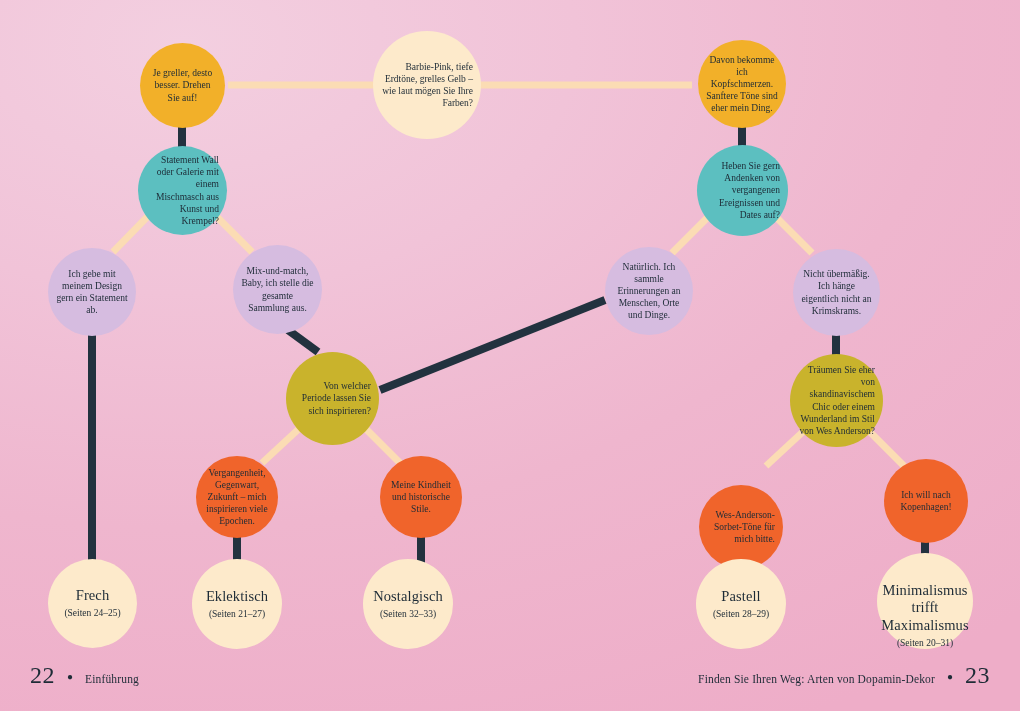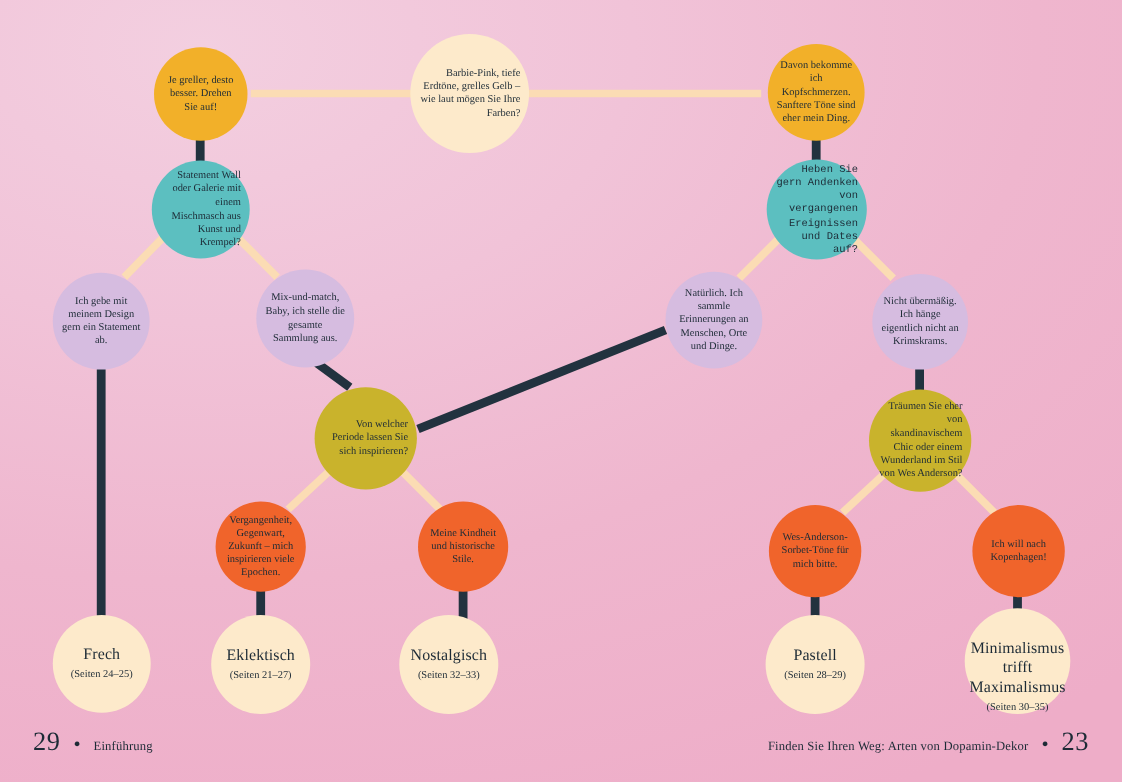--- a/index.html
+++ b/index.html
@@ -133,21 +133,21 @@
   </div>
 
   <div class="node a" style="left:698px; top:40px; width:88px; height:88px; background:#f2b029;">
     <span class="txt">Davon bekomme ich Kopfschmerzen. Sanftere Töne sind eher mein Ding.</span>
   </div>
 
   <div class="node q" style="left:138px; top:146px; width:89px; height:89px; background:#5cbfc0;">
     <span class="txt">Statement Wall oder Galerie mit einem Mischmasch aus Kunst und Krempel?</span>
   </div>
 
-  <div class="node q" style="left:697px; top:145px; width:91px; height:91px; background:#5cbfc0;font-family:Liberation Mono, monospace;">
+  <div class="node q" style="left:697px; top:145px; width:91px; height:91px; background:#5cbfc0;">
     <span class="txt">Heben Sie gern Andenken von vergangenen Ereignissen und Dates auf?</span>
   </div>
 
   <div class="node a" style="left:48px; top:248px; width:88px; height:88px; background:#d6bce0;">
     <span class="txt">Ich gebe mit meinem Design gern ein Statement ab.</span>
   </div>
 
   <div class="node a" style="left:233px; top:245px; width:89px; height:89px; background:#d6bce0;">
     <span class="txt">Mix-und-match, Baby, ich stelle die gesamte Sammlung aus.</span>
   </div>
@@ -169,21 +169,21 @@
   </div>
 
   <div class="node a" style="left:196px; top:456px; width:82px; height:82px; background:#f0642b;">
     <span class="txt">Vergangenheit, Gegenwart, Zukunft – mich inspirieren viele Epochen.</span>
   </div>
 
   <div class="node a" style="left:380px; top:456px; width:82px; height:82px; background:#f0642b;">
     <span class="txt">Meine Kindheit und historische Stile.</span>
   </div>
 
-  <div class="node a" style="left:699px; top:459px; width:84px; height:84px; background:#f0642b;">
+  <div class="node a" style="left:699px; top:485px; width:84px; height:84px; background:#f0642b;text-align:right;">
     <span class="txt">Wes-Anderson-Sorbet-Töne für mich bitte.</span>
   </div>
 
   <div class="node a" style="left:884px; top:459px; width:84px; height:84px; background:#f0642b;">
     <span class="txt">Ich will nach Kopenhagen!</span>
   </div>
 
   <div class="node res" style="left:48px; top:559px; width:89px; height:89px; background:#fdeacb;">
     <span class="res-title">Frech</span>
     <span class="res-pages">(Seiten 24–25)</span>
@@ -199,25 +199,25 @@
     <span class="res-pages">(Seiten 32–33)</span>
   </div>
 
   <div class="node res" style="left:696px; top:559px; width:90px; height:90px; background:#fdeacb;">
     <span class="res-title">Pastell</span>
     <span class="res-pages">(Seiten 28–29)</span>
   </div>
 
   <div class="node res" style="left:877px; top:553px; width:96px; height:96px; background:#fdeacb;justify-content:flex-end;">
     <span class="res-title">Minimalismus trifft Maximalismus</span>
-    <span class="res-pages">(Seiten 30–35)</span>
+    <span class="res-pages">(Seiten 20–31)</span>
   </div>
 
   <div class="footer footer-left">
-    <span class="folio">29</span>
+    <span class="folio">22</span>
     <span class="dot">●</span>
     <span class="runhead">Einführung</span>
   </div>
 
   <div class="footer footer-right">
     <span class="runhead">Finden Sie Ihren Weg: Arten von Dopamin-Dekor</span>
     <span class="dot">●</span>
     <span class="folio">23</span>
   </div>
 

